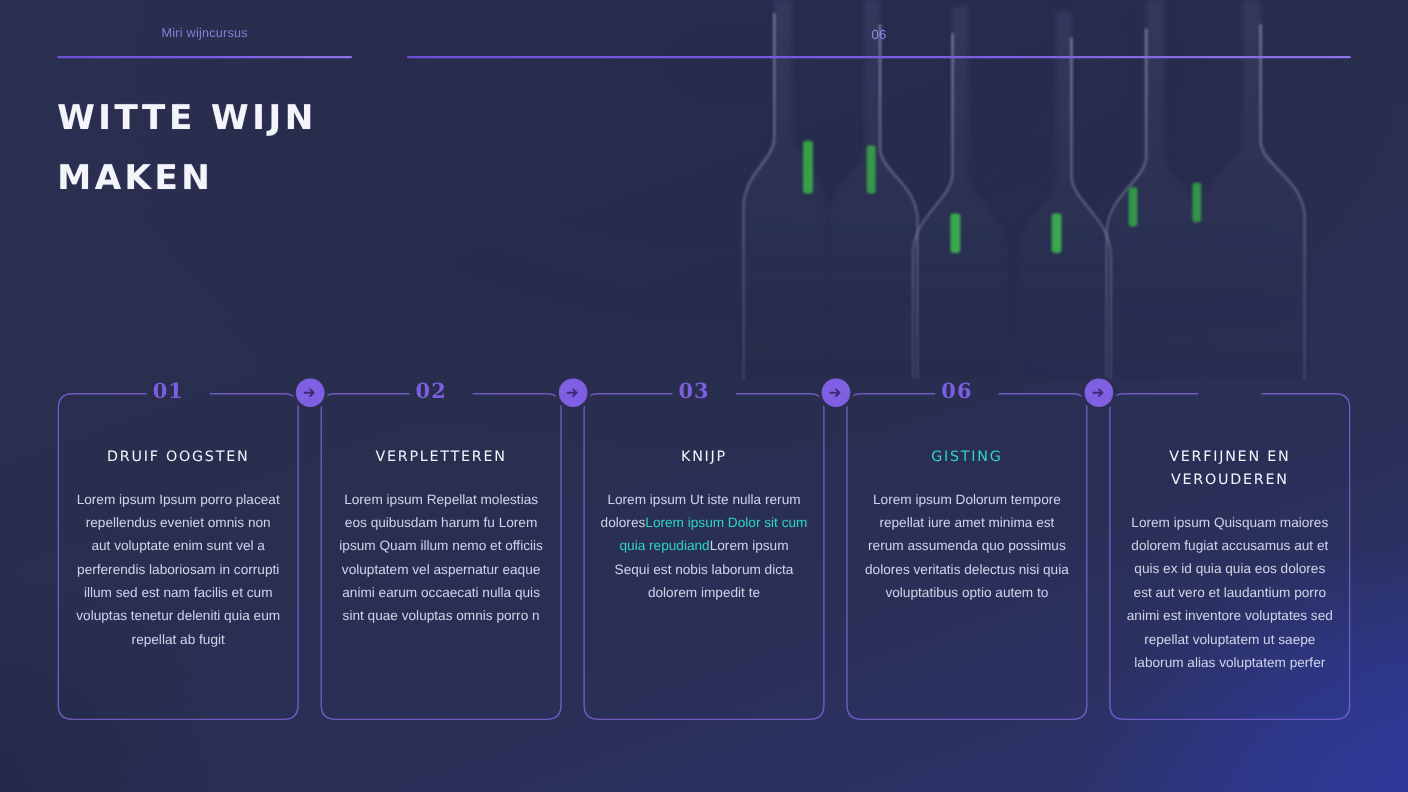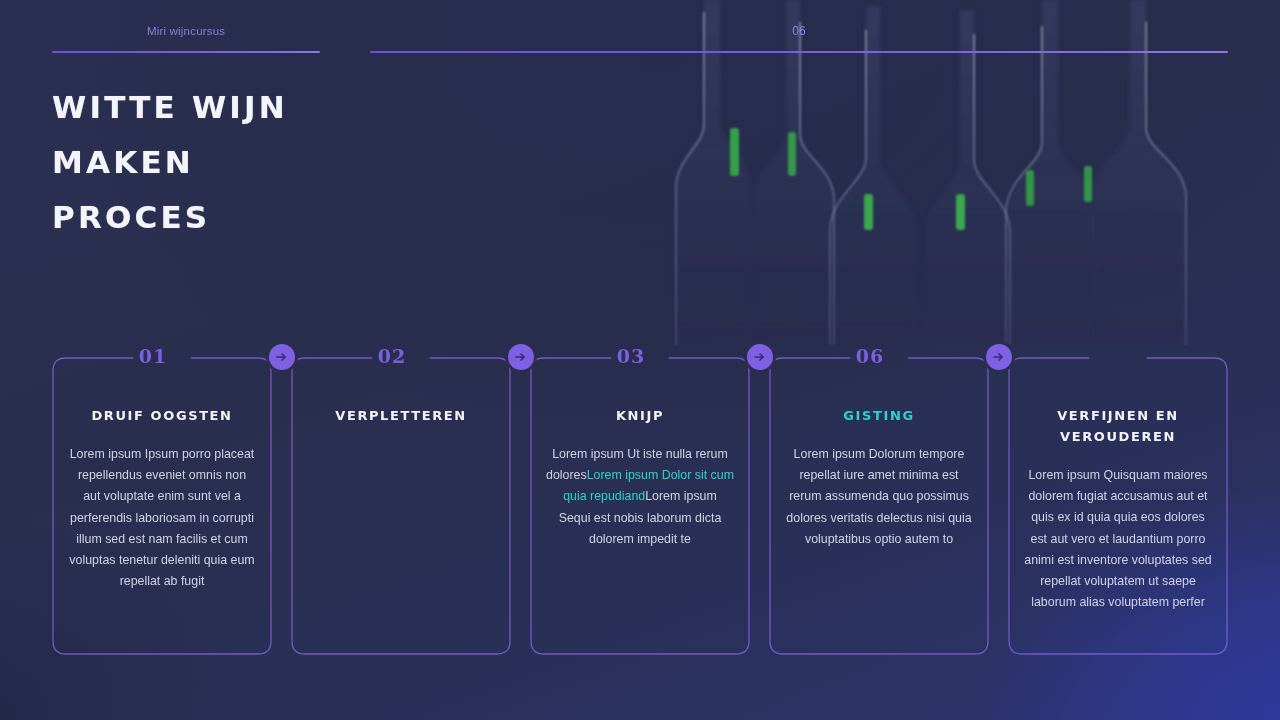--- a/index.html
+++ b/index.html
@@ -117,21 +117,21 @@
     position: absolute;
     left: 14px; right: 14px;
     top: 36px; bottom: 14px;
     display: flex;
     flex-direction: column;
     align-items: center;
   }
 
   .card-title {
     font-family: "DejaVu Sans", sans-serif;
-    font-weight: 700;
+    font-weight: 400;
     font-size: 13px;
     letter-spacing: 1.6px;
     line-height: 21px;
     text-align: center;
     text-transform: uppercase;
     color: #f2f4fb;
     margin-top: 22px;
   }
   .card-title.accent { color: #2dd4c8; }
 
@@ -225,21 +225,20 @@
     </div>
     <div class="hdr-block right">
       <div class="hdr-label num">06</div>
       <div class="hdr-rule"></div>
     </div>
   </div>
 
   <div class="title">
     <div class="title-line">WITTE WIJN</div>
     <div class="title-line">MAKEN</div>
-    <div class="title-line">PROCES</div>
   </div>
 
   <div class="arrow a1">
     <svg width="14" height="14" viewBox="0 0 14 14">
       <path d="M2 7 h8 M7 4 l3.2 3 -3.2 3" fill="none" stroke="#3b2a78" stroke-width="1.7" stroke-linecap="round" stroke-linejoin="round"></path>
     </svg>
   </div>
   <div class="arrow a2">
     <svg width="14" height="14" viewBox="0 0 14 14">
       <path d="M2 7 h8 M7 4 l3.2 3 -3.2 3" fill="none" stroke="#3b2a78" stroke-width="1.7" stroke-linecap="round" stroke-linejoin="round"></path>
@@ -273,20 +272,21 @@
 
     <div class="card">
       <div class="card-frame">
         <svg viewBox="0 0 222 318" preserveAspectRatio="none" aria-hidden="true">
           <path d="M14 11 H82 M140 11 H208 M14 11 q-13 0 -13 13 V294 q0 13 13 13 H208 q13 0 13 -13 V24 q0 -13 -13 -13" fill="none" stroke="#7b63d6" stroke-width="1.3" stroke-opacity="0.85"></path>
         </svg>
       </div>
       <div class="card-num">02</div>
       <div class="card-body">
         <div class="card-title">VERPLETTEREN</div>
+        <div class="card-text"><span>Lorem ipsum Repellat molestias eos quibusdam harum fu Lorem ipsum Quam illum nemo et officiis voluptatem vel aspernatur eaque animi earum occaecati nulla quis sint quae voluptas omnis porro n</span><span class="hl"></span><span></span></div>
       </div>
     </div>
 
     <div class="card">
       <div class="card-frame">
         <svg viewBox="0 0 222 318" preserveAspectRatio="none" aria-hidden="true">
           <path d="M14 11 H82 M140 11 H208 M14 11 q-13 0 -13 13 V294 q0 13 13 13 H208 q13 0 13 -13 V24 q0 -13 -13 -13" fill="none" stroke="#7b63d6" stroke-width="1.3" stroke-opacity="0.85"></path>
         </svg>
       </div>
       <div class="card-num">03</div>

